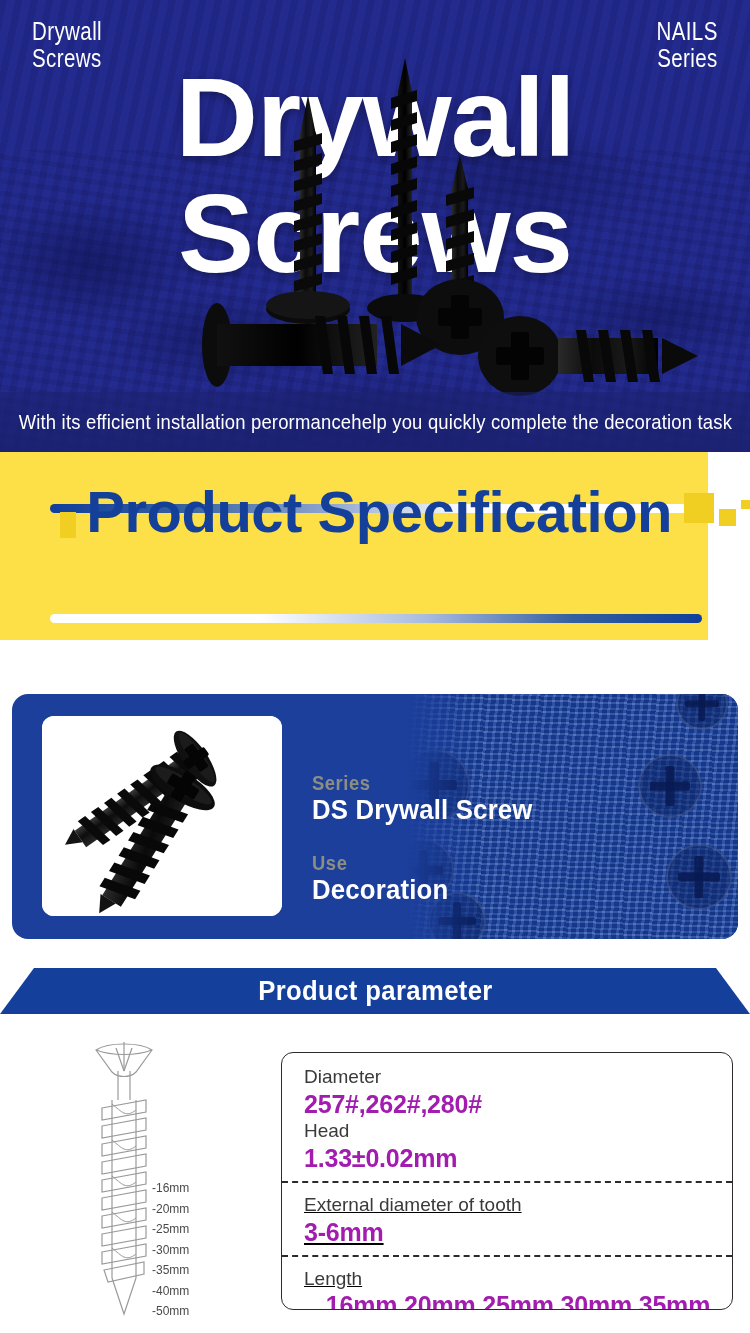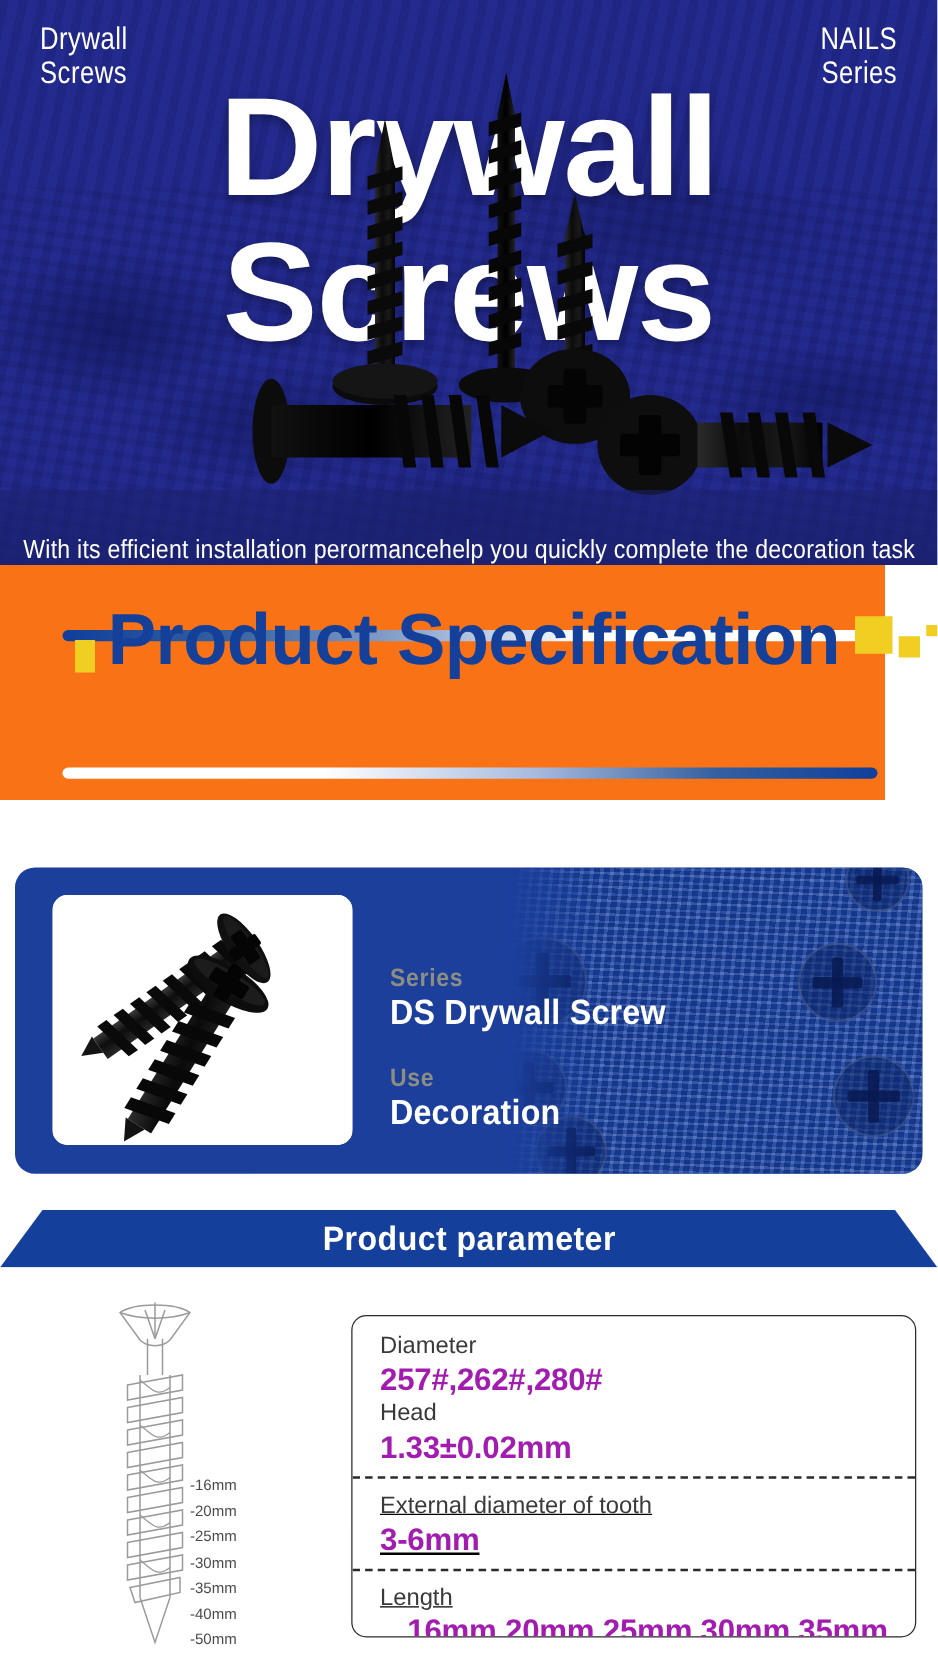--- a/index.html
+++ b/index.html
@@ -73,37 +73,37 @@
 
   
   .screws { position:absolute; left:0; top:0; width:750px; height:452px; z-index:5; pointer-events:none; }
 
   .hero-caption-band {
     position:absolute;
     left:0; bottom:0;
     width:750px; height:60px;
     background:linear-gradient(180deg, rgba(27,33,110,.55), rgba(27,33,110,.85));
     z-index:7;
-    display:flex; align-items:flex-end; justify-content:center;
+    display:flex; align-items:center; justify-content:center;
   }
   .hero-caption {
     color:#ffffff;
     font-family:"Liberation Sans Narrow","Liberation Sans",sans-serif;
     font-size:21px;
     letter-spacing:.2px;
     transform:scaleX(.88);
     white-space:nowrap;
   }
 
   
   .spec-head {
     position:relative;
     width:708px;
     height:188px;
-    background:#f97316;
+    background:#fde047;
   }
   .rule {
     position:absolute;
     height:9px;
     border-radius:5px;
   }
   .spec-title-row {
     position:absolute;
     left:0; top:32px;
     width:750px;

